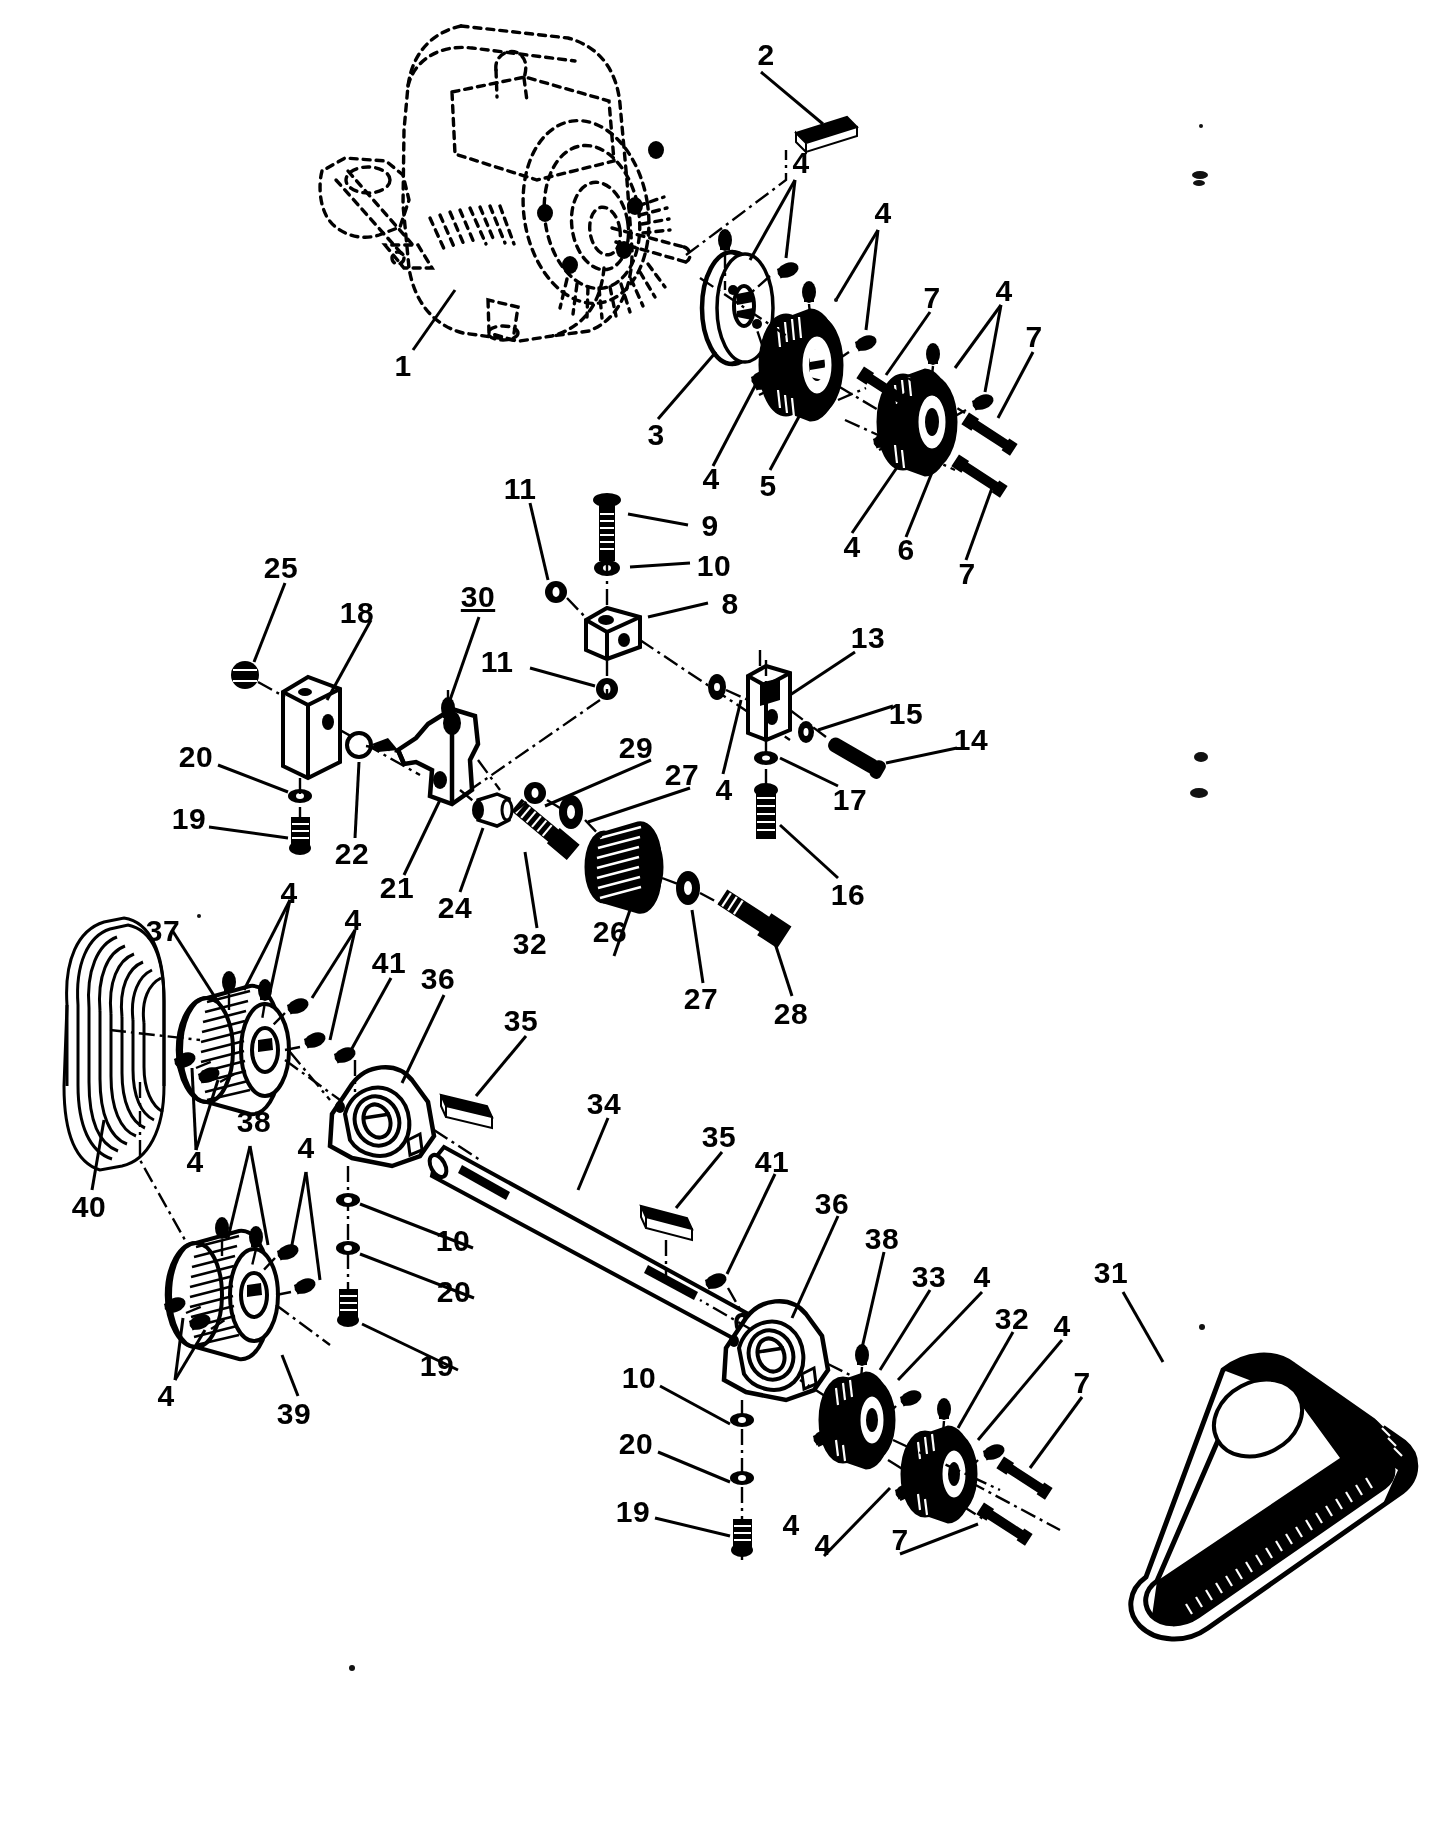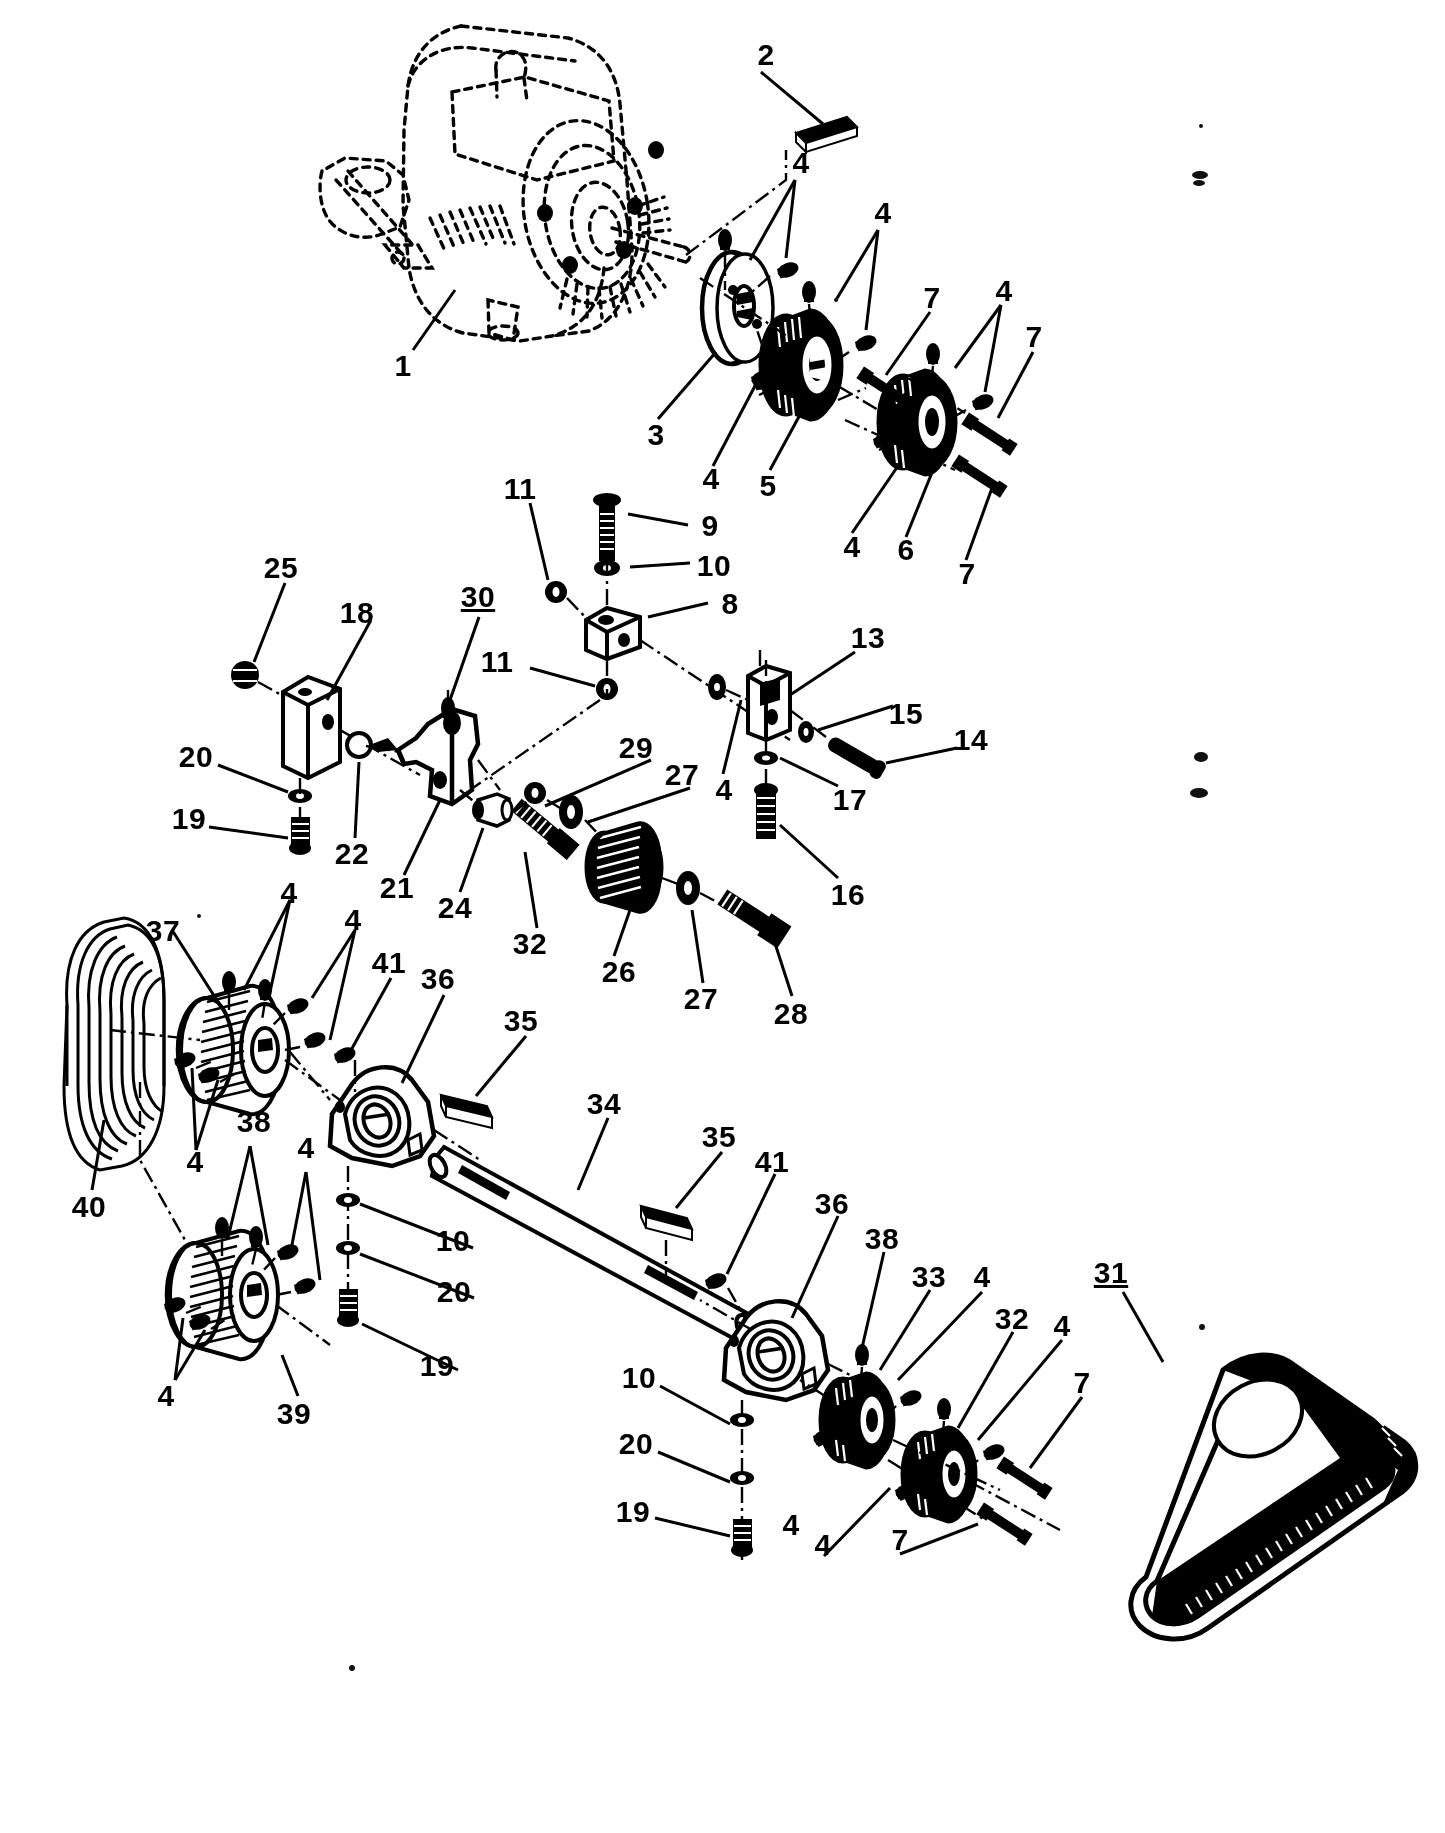--- a/index.html
+++ b/index.html
@@ -917,21 +917,21 @@
       <div class="callout" style="left: 189px; top: 819px;">19</div>
       <div class="callout" style="left: 352px; top: 854px;">22</div>
       <div class="callout" style="left: 397px; top: 888px;">21</div>
       <div class="callout" style="left: 455px; top: 908px;">24</div>
       <div class="callout" style="left: 530px; top: 944px;">32</div>
       <div class="callout" style="left: 636px; top: 748px;">29</div>
       <div class="callout" style="left: 682px; top: 775px;">27</div>
       <div class="callout" style="left: 724px; top: 790px;">4</div>
       <div class="callout" style="left: 850px; top: 800px;">17</div>
       <div class="callout" style="left: 848px; top: 895px;">16</div>
-      <div class="callout" style="left: 610px; top: 972px; margin-left: 9px;">26</div>
+      <div class="callout" style="left: 610px; top: 932px;">26</div>
       <div class="callout" style="left: 701px; top: 999px;">27</div>
       <div class="callout" style="left: 791px; top: 1014px;">28</div>
       <div class="callout" style="left: 289px; top: 893px;">4</div>
       <div class="callout" style="left: 163px; top: 931px; text-align: center;">37</div>
       <div class="callout" style="left: 353px; top: 920px;">4</div>
       <div class="callout" style="left: 389px; top: 963px;">41</div>
       <div class="callout" style="left: 438px; top: 979px;">36</div>
       <div class="callout" style="left: 521px; top: 1021px;">35</div>
       <div class="callout" style="left: 604px; top: 1104px;">34</div>
       <div class="callout" style="left: 719px; top: 1137px;">35</div>
@@ -944,21 +944,21 @@
       <div class="callout" style="left: 453px; top: 1241px;">10</div>
       <div class="callout" style="left: 454px; top: 1292px;">20</div>
       <div class="callout" style="left: 437px; top: 1366px;">19</div>
       <div class="callout" style="left: 166px; top: 1396px;">4</div>
       <div class="callout" style="left: 294px; top: 1414px;">39</div>
       <div class="callout" style="left: 882px; top: 1239px;">38</div>
       <div class="callout" style="left: 929px; top: 1277px;">33</div>
       <div class="callout" style="left: 982px; top: 1277px;">4</div>
       <div class="callout" style="left: 1012px; top: 1319px;">32</div>
       <div class="callout" style="left: 1062px; top: 1326px;">4</div>
-      <div class="callout" style="left: 1111px; top: 1273px; text-decoration: underline;">31</div>
+      <div class="callout" style="left: 1111px; top: 1273px;">31</div>
       <div class="callout" style="left: 1082px; top: 1383px;">7</div>
       <div class="callout" style="left: 639px; top: 1378px;">10</div>
       <div class="callout" style="left: 636px; top: 1444px;">20</div>
       <div class="callout" style="left: 633px; top: 1512px;">19</div>
       <div class="callout" style="left: 791px; top: 1525px;">4</div>
       <div class="callout" style="left: 823px; top: 1545px;">4</div>
       <div class="callout" style="left: 900px; top: 1540px;">7</div>
     </div>
 
 </div>

